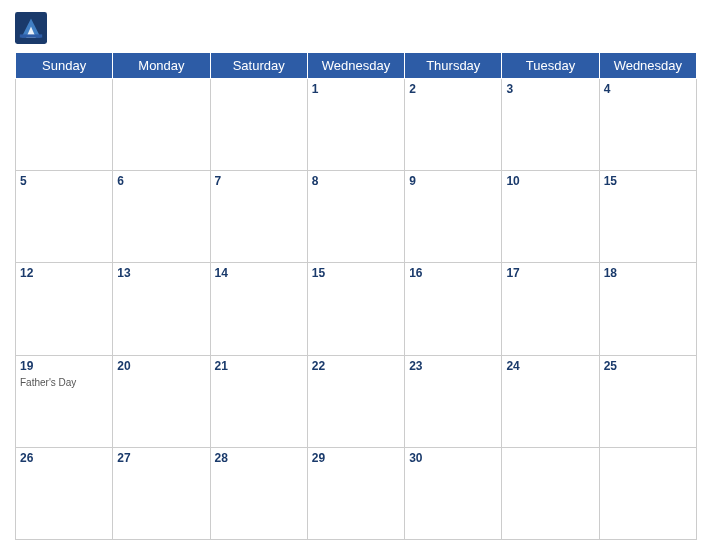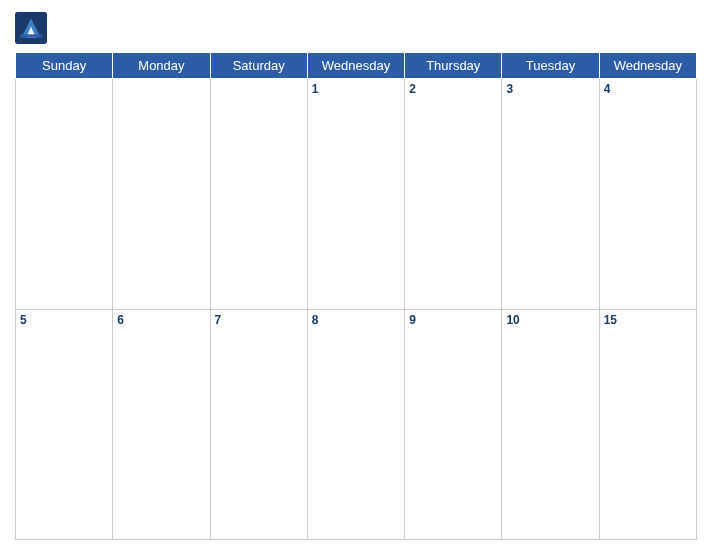--- a/index.html
+++ b/index.html
@@ -156,14 +156,77 @@
         <td>
           <span class="day-number">9</span>
         </td>
         <td>
           <span class="day-number">10</span>
         </td>
         <td>
           <span class="day-number">15</span>
         </td>
       </tr>
+      <tr>
+        <td>
+          <span class="day-number">12</span>
+        </td>
+        <td>
+          <span class="day-number">13</span>
+        </td>
+        <td>
+          <span class="day-number">14</span>
+        </td>
+        <td>
+          <span class="day-number">15</span>
+        </td>
+        <td>
+          <span class="day-number">16</span>
+        </td>
+        <td>
+          <span class="day-number">17</span>
+        </td>
+        <td>
+          <span class="day-number">18</span>
+        </td>
+      </tr>
+      <tr>
+        <td><span class="day-number">19</span><span class="holiday-label">Father's Day</span></td>
+        <td>
+          <span class="day-number">20</span>
+        </td>
+        <td>
+          <span class="day-number">21</span>
+        </td>
+        <td>
+          <span class="day-number">22</span>
+        </td>
+        <td>
+          <span class="day-number">23</span>
+        </td>
+        <td>
+          <span class="day-number">24</span>
+        </td>
+        <td>
+          <span class="day-number">25</span>
+        </td>
+      </tr>
+      <tr>
+        <td>
+          <span class="day-number">26</span>
+        </td>
+        <td>
+          <span class="day-number">27</span>
+        </td>
+        <td>
+          <span class="day-number">28</span>
+        </td>
+        <td>
+          <span class="day-number">29</span>
+        </td>
+        <td>
+          <span class="day-number">30</span>
+        </td>
+        <td class="empty-cell"></td>
+        <td class="empty-cell"></td>
+      </tr>
     </tbody>
 </table>
 
 </body></html>

